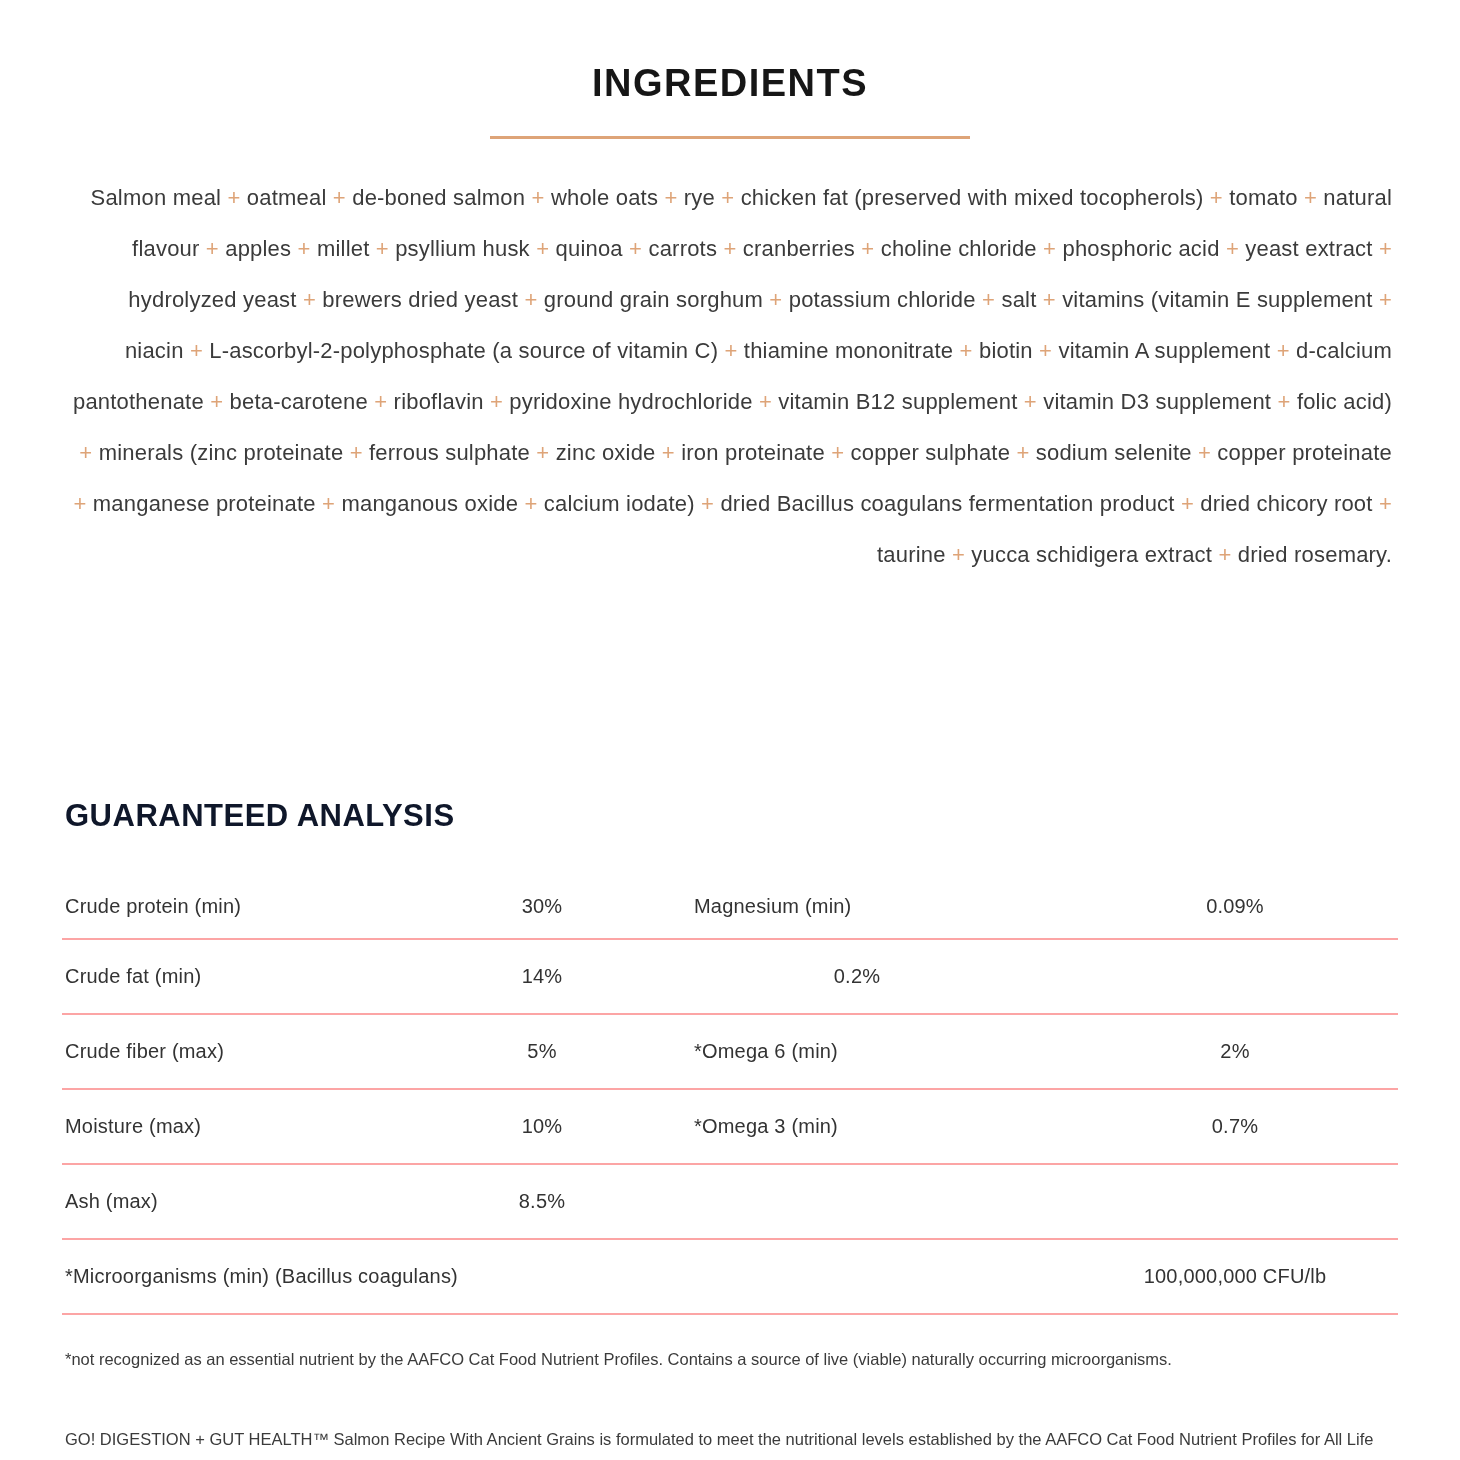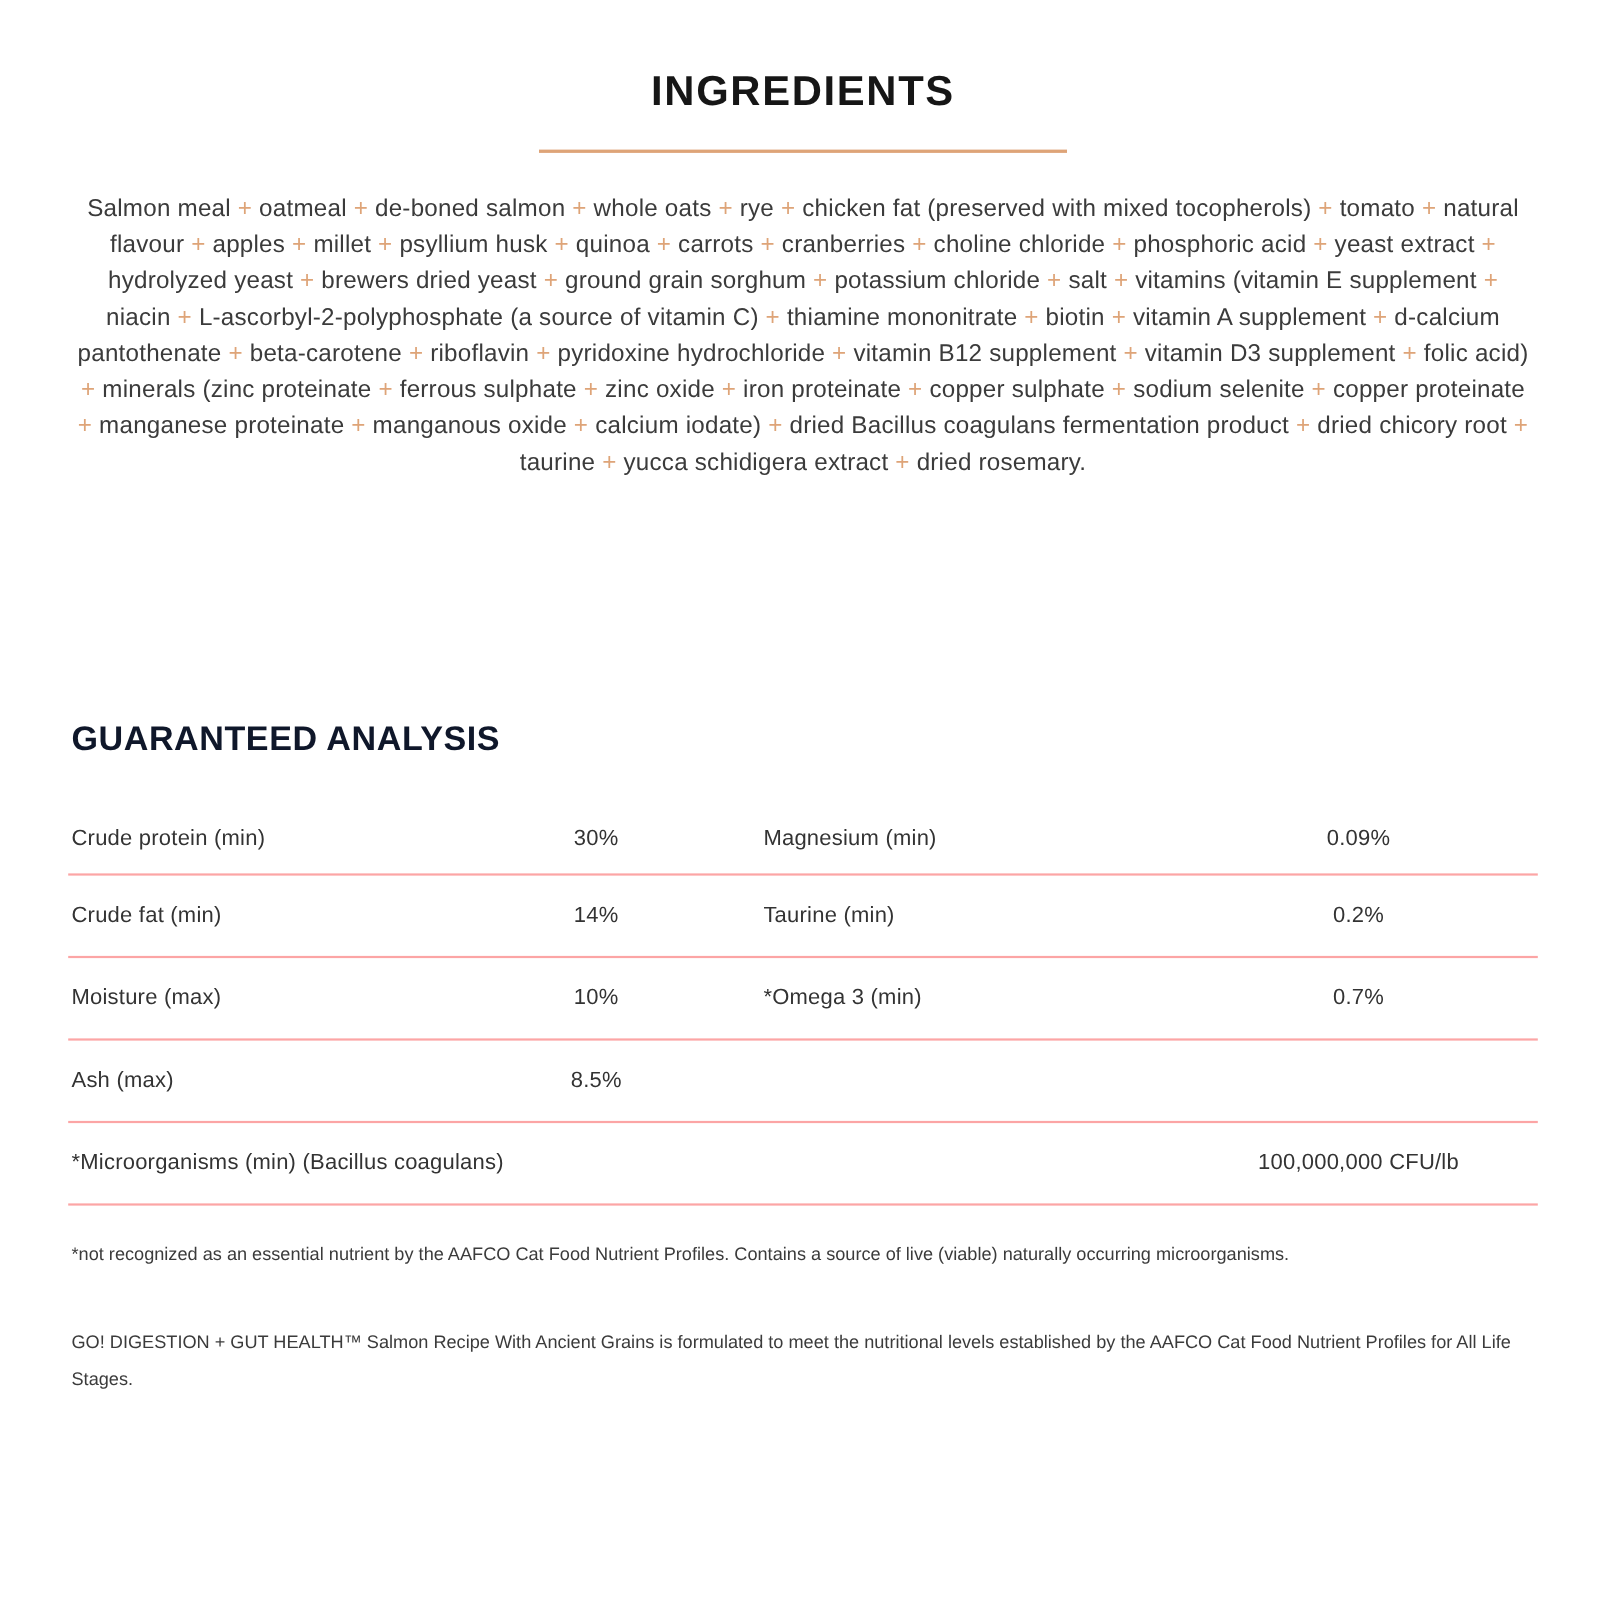--- a/index.html
+++ b/index.html
@@ -33,24 +33,24 @@
     width: 480px;
     height: 3px;
     margin: 31px auto 0 auto;
     background: #dea478;
     border: none;
   }
   .ingredients-text {
     width: 1324px;
     margin: 33px auto 0 auto;
     font-size: 22px;
-    line-height: 33px;
+    line-height: 51px;
     letter-spacing: 0.2px;
     color: #3b3b3b;
-    text-align: center;
+    text-align: right;
   }
   .plus { color: #dea478; }
 
   
   .analysis-section {
     margin: 218px 62px 0 62px;
   }
   .analysis-title {
     margin: 0 0 0 3px;
     font-size: 31px;
@@ -110,24 +110,29 @@
     <div class="ga-row first-row">
       <div class="cell-label">Crude protein (min)</div>
       <div class="cell-value">30%</div>
       <div class="cell-label2">Magnesium (min)</div>
       <div class="cell-value">0.09%</div>
     </div>
 
     <div class="ga-row">
       <div class="cell-label">Crude fat (min)</div>
       <div class="cell-value">14%</div>
-      <div class="cell-label2">Taurine (min)</div>
       <div class="cell-value">0.2%</div>
     </div>
 
+    <div class="ga-row">
+      <div class="cell-label">Crude fiber (max)</div>
+      <div class="cell-value">5%</div>
+      <div class="cell-label2">*Omega 6 (min)</div>
+      <div class="cell-value">2%</div>
+    </div>
 
     <div class="ga-row">
       <div class="cell-label">Moisture (max)</div>
       <div class="cell-value">10%</div>
       <div class="cell-label2">*Omega 3 (min)</div>
       <div class="cell-value">0.7%</div>
     </div>
 
     <div class="ga-row">
       <div class="cell-label">Ash (max)</div>

